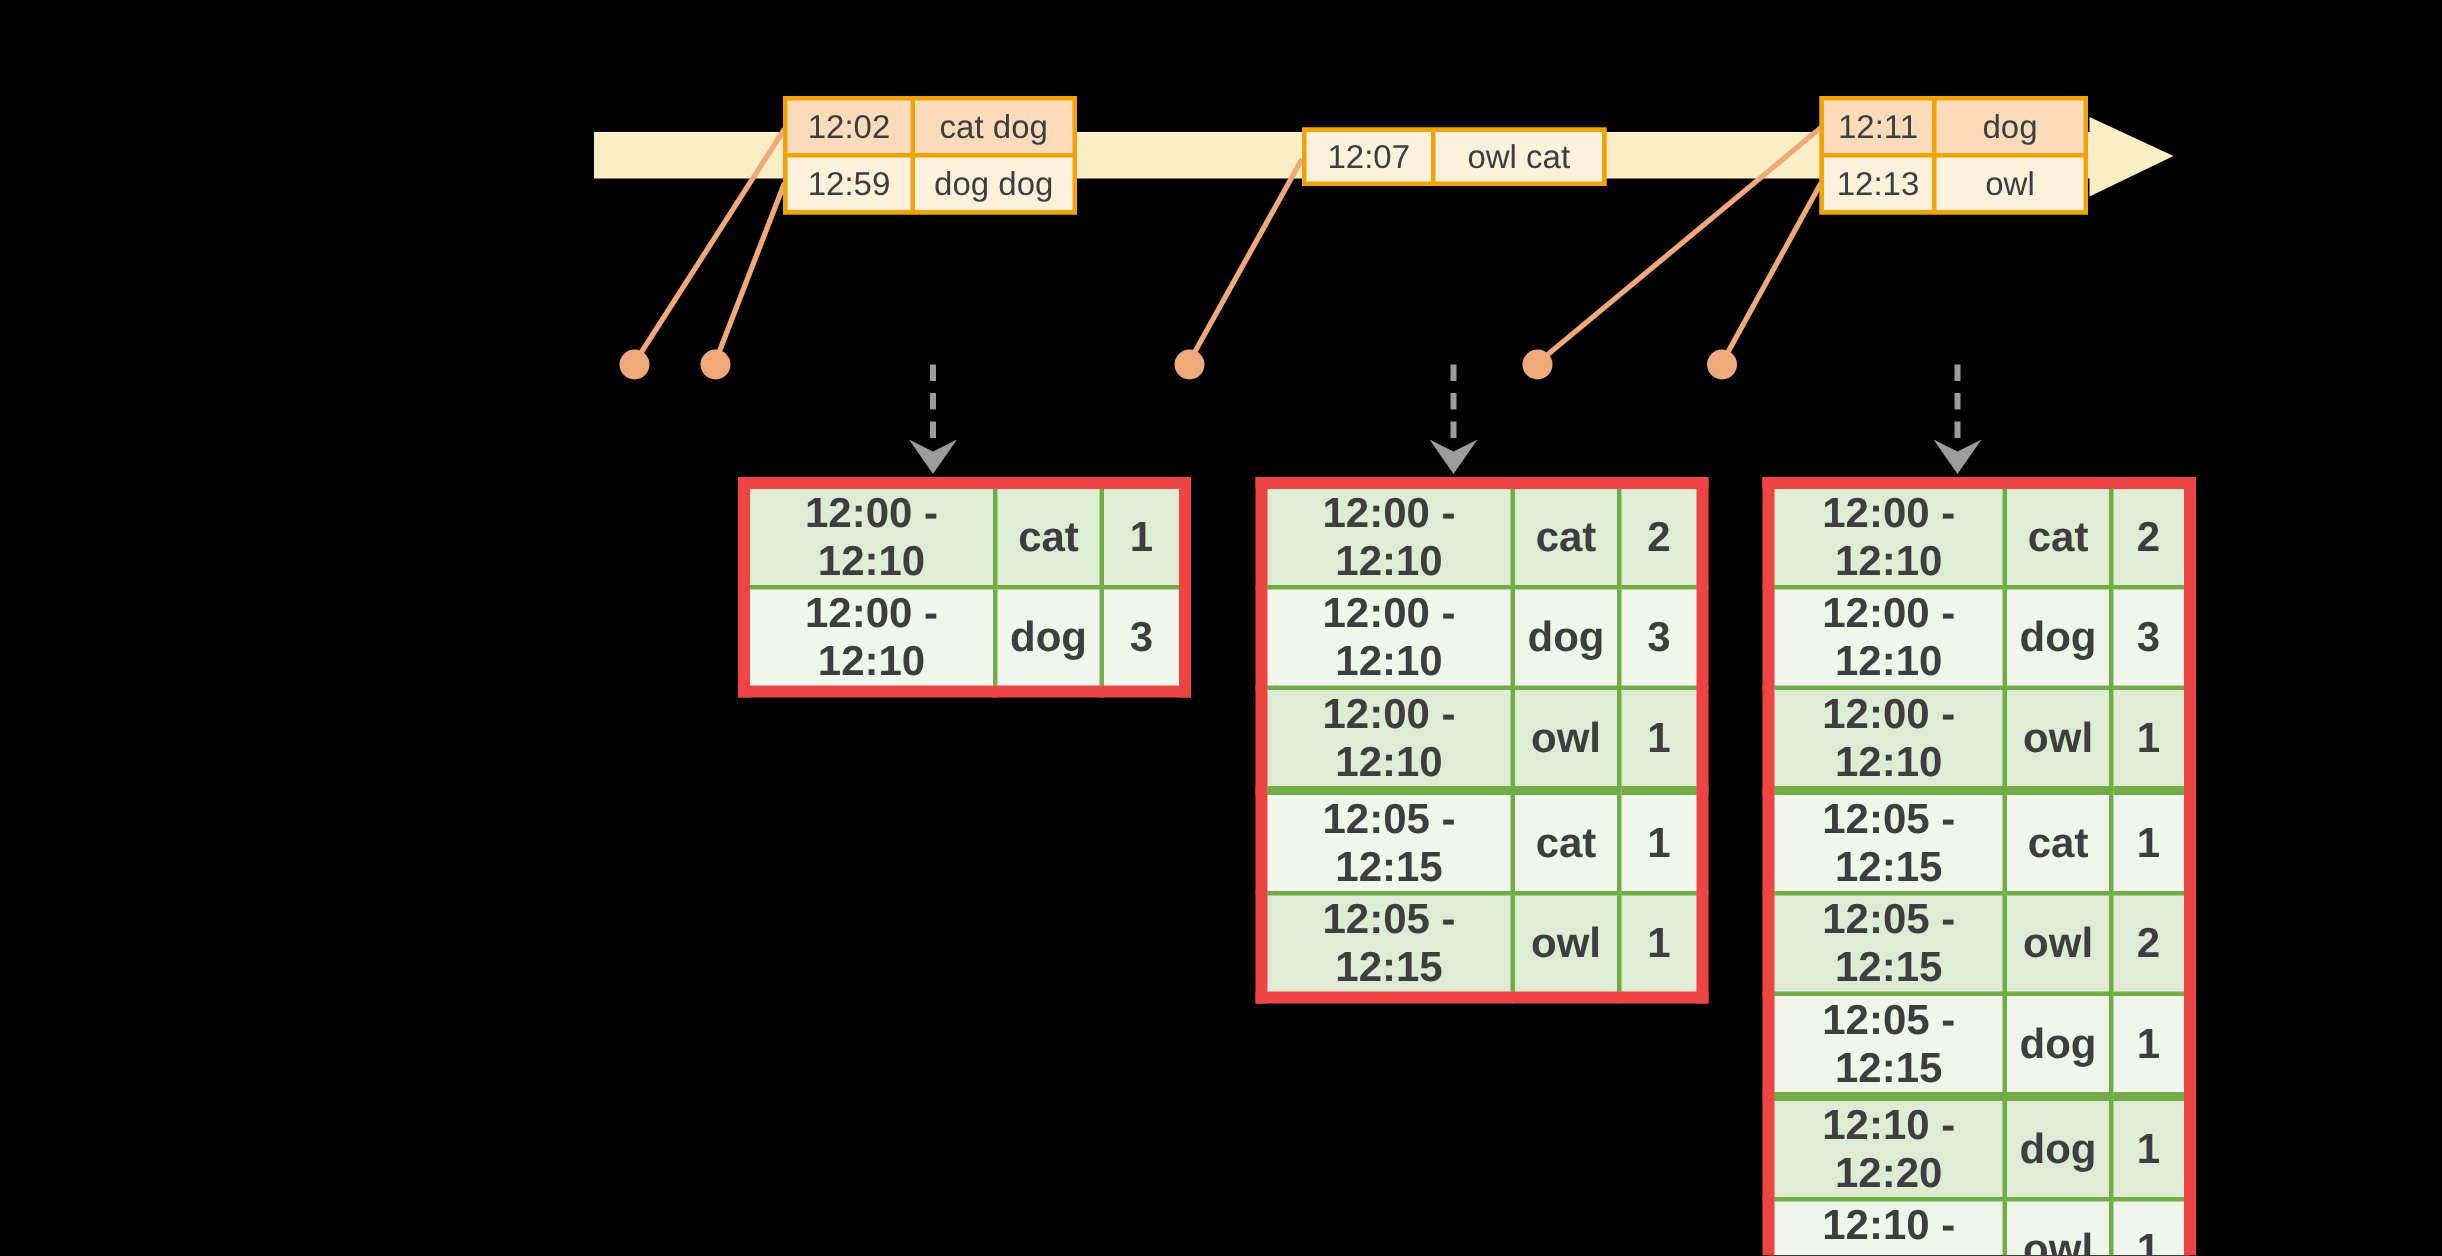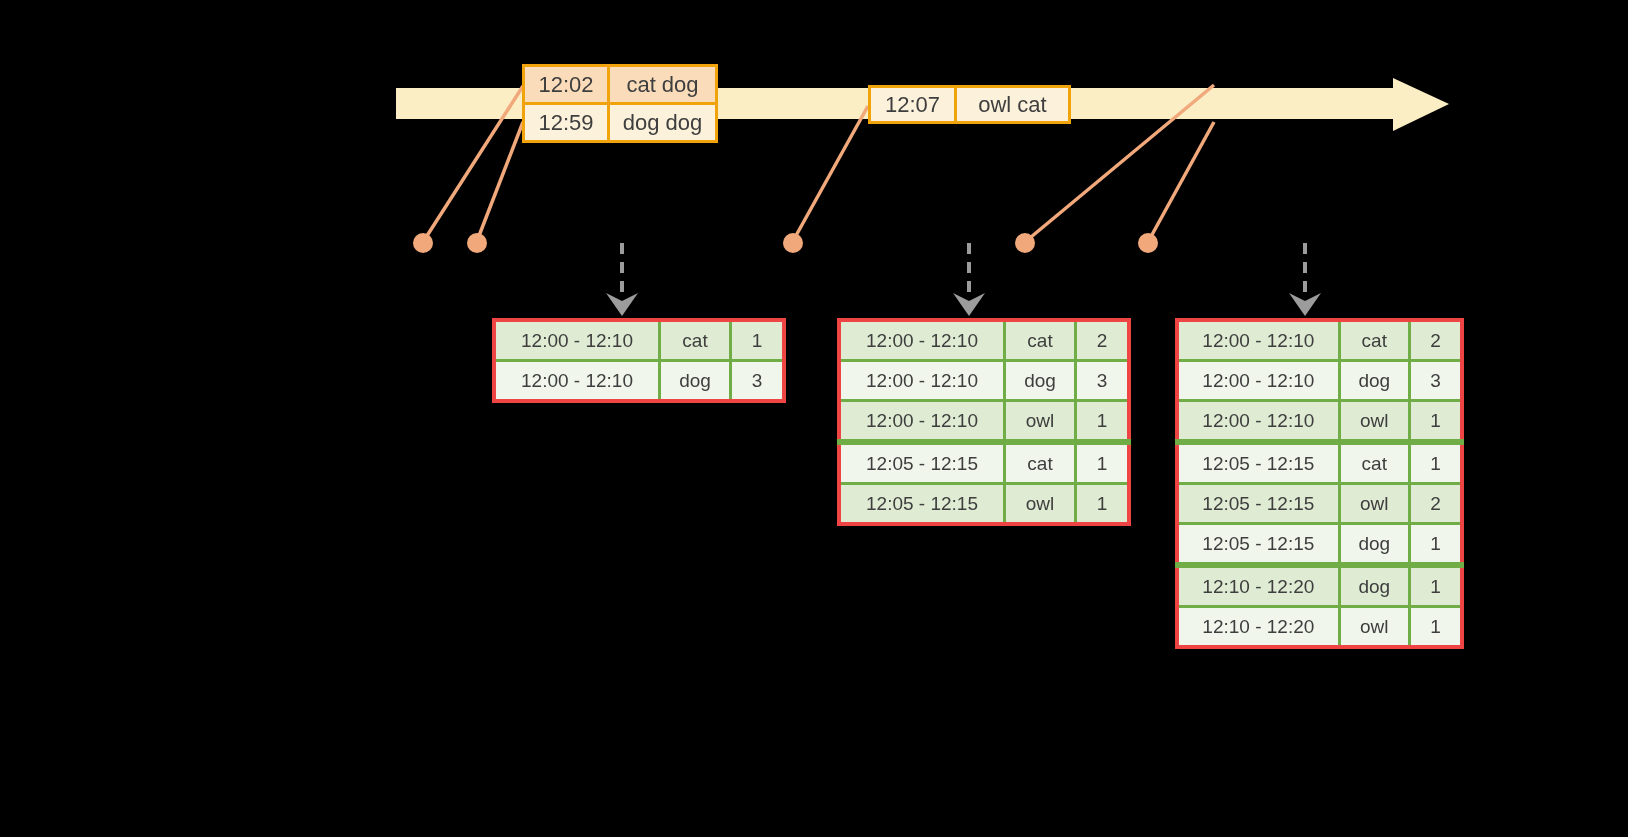--- a/index.html
+++ b/index.html
@@ -39,22 +39,23 @@
   .cell.peach{background:#FADCBA;}
   .cell.cream{background:#FCF2DC;}
   #event-box-1{left:522px;top:64px;grid-template-columns:82px 105px;grid-auto-rows:35px;}
   #event-box-2{left:868px;top:85px;grid-template-columns:83px 111px;grid-auto-rows:33px;}
   #event-box-3{left:1213px;top:64px;grid-template-columns:72px 98px;grid-auto-rows:35px;}
   
   table.result{
     position:absolute;
     z-index:3;
     border-collapse:collapse;
-    border:4px solid #ef4444;
-    font-size:19px;
+    border:8px solid #ef4444;
+    font-size:28px;
+    font-weight:bold;
   }
   table.result td{
     border:3px solid #71AD47;
     height:37px;
     text-align:center;
     padding:0 6px;
     color:#3E3E3E;
   }
   table.result td.c-window{width:150px;}
   table.result td.c-word{width:56px;}
@@ -104,20 +105,26 @@
     <div class="cell peach">cat dog</div>
     <div class="cell cream">12:59</div>
     <div class="cell cream">dog dog</div>
   </div>
 
   <div class="event-box" id="event-box-2">
     <div class="cell cream">12:07</div>
     <div class="cell cream">owl cat</div>
   </div>
 
+  <div class="event-box" id="event-box-3">
+    <div class="cell peach">12:11</div>
+    <div class="cell peach">dog</div>
+    <div class="cell cream">12:13</div>
+    <div class="cell cream">owl</div>
+  </div>
 
   <table class="result" id="result-table-1">
     <tbody>
       <tr class="dark">
         <td class="c-window">12:00 - 12:10</td>
         <td class="c-word">cat</td>
         <td class="c-count">1</td>
       </tr>
       <tr class="light">
         <td class="c-window">12:00 - 12:10</td>

